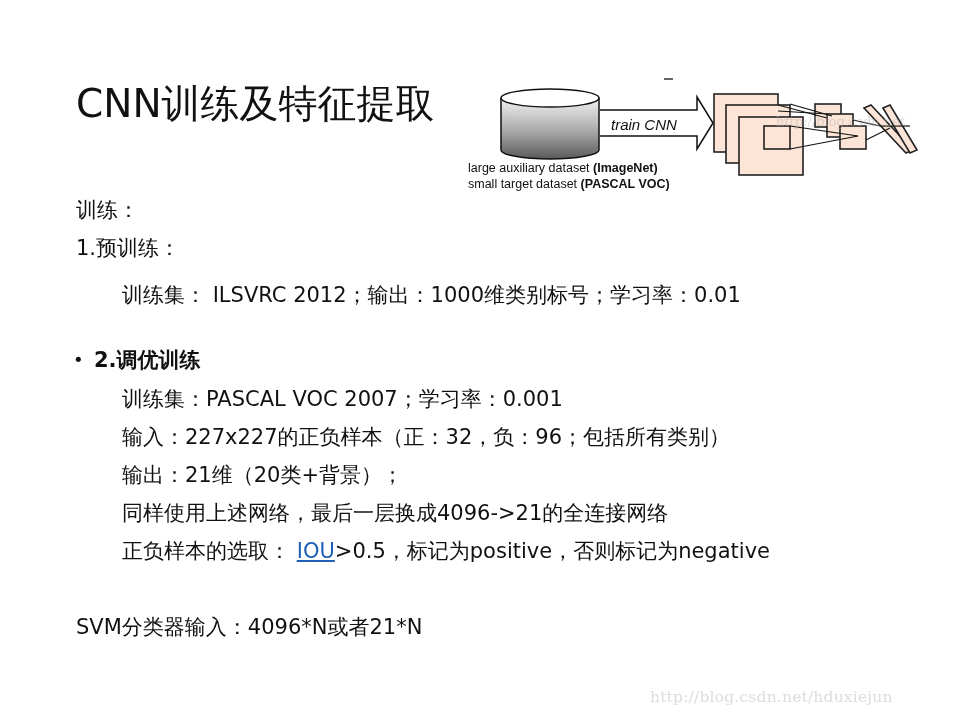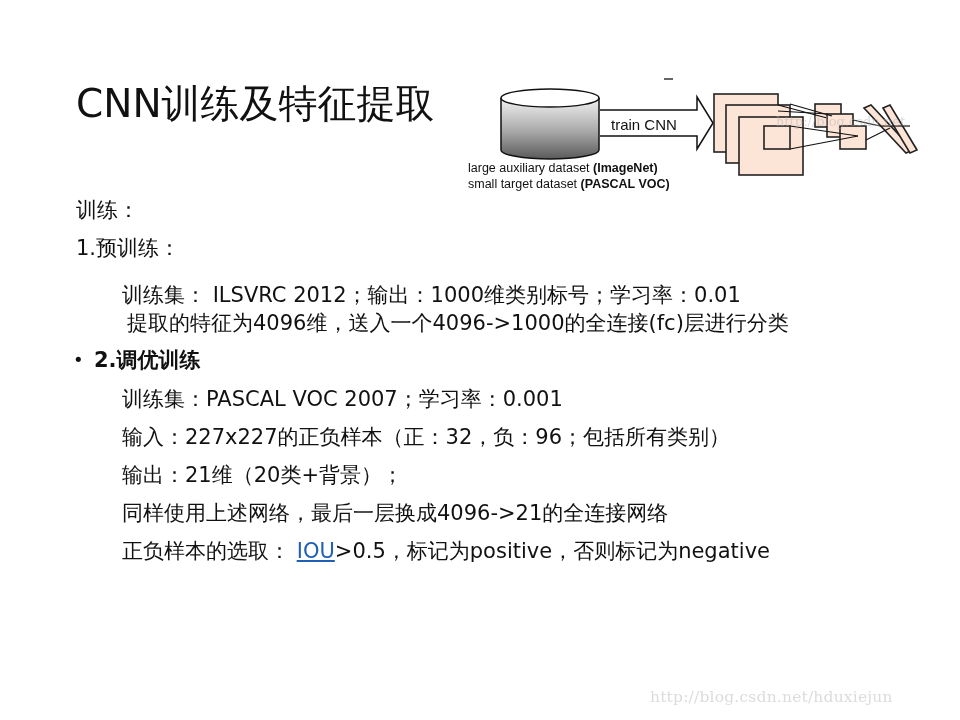--- a/index.html
+++ b/index.html
@@ -78,20 +78,21 @@
     .diag-caption b { font-weight: bold; }
     .arrow-label {
       position: absolute;
       left: 151px;
       top: 46px;
       font-size: 15px;
       line-height: 18px;
       color: #111111;
       font-family: "Liberation Sans", "DejaVu Sans", sans-serif;
       white-space: nowrap;
+      font-style: italic;
     }
     .diag-watermark {
       position: absolute;
       left: 268px;
       top: 44px;
       font-size: 13px;
       font-family: "DejaVu Serif", "Liberation Serif", serif;
       color: rgba(180,180,180,0.45);
       white-space: nowrap;
       padding-left: 48px;
@@ -160,25 +161,25 @@
     </svg>
     <div class="arrow-label">train CNN</div>
     <div class="diag-watermark">http://blog.csdn.net</div>
     <div class="diag-caption" style="top:107px;"><span>small target dataset </span><b>(PASCAL VOC)</b></div>
     <div class="diag-caption" style="top:91px;"><span>large auxiliary dataset </span><b>(ImageNet)</b></div>
   </div>
 
   <div class="line l0" style="top:196px;">训练：</div>
   <div class="line l0" style="top:234px;">1.预训练：</div>
   <div class="line l1" style="top:281px;">训练集： ILSVRC 2012；输出：1000维类别标号；学习率：0.01</div>
-  <div class="line l1b" style="top:309px;">提取的特征为4096维，送入一个4096-&gt;1000的全连接(fc)层进行分类</div>
 
   <div class="bullet" style="top:346px;">•</div>
   <div class="line" style="left:94px; top:346px;font-weight:bold;">2.调优训练</div>
   <div class="line l1" style="top:385px;">训练集：PASCAL VOC 2007；学习率：0.001</div>
   <div class="line l1" style="top:423px;text-align:right;">输入：227x227的正负样本（正：32，负：96；包括所有类别）</div>
   <div class="line l1" style="top:461px;">输出：21维（20类+背景）；</div>
   <div class="line l1" style="top:499px;">同样使用上述网络，最后一层换成4096-&gt;21的全连接网络</div>
   <div class="line l1" style="top:537px;"><span>正负样本的选取： </span><span class="link">IOU</span><span>&gt;0.5，标记为positive，否则标记为negative</span></div>
 
+  <div class="line l0" style="top:613px;">SVM分类器输入：4096*N或者21*N</div>
 
   <div class="watermark">http://blog.csdn.net/hduxiejun</div>
 </div>
 
 </body></html>

